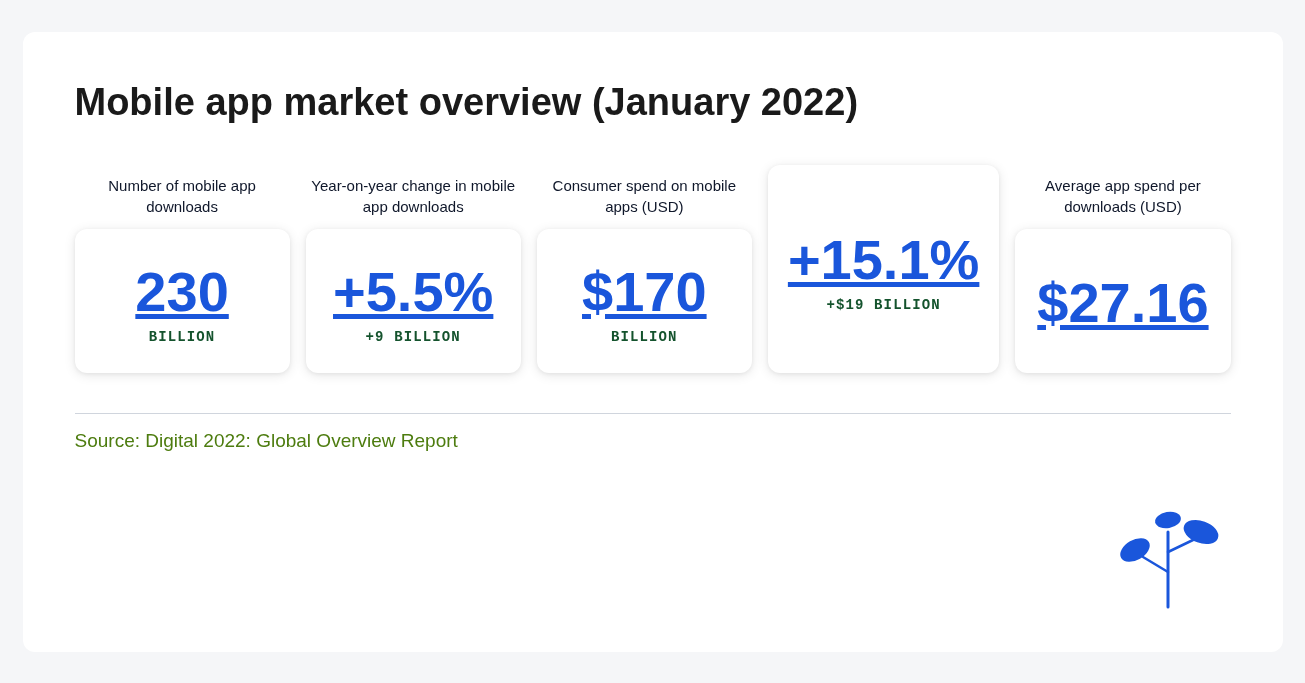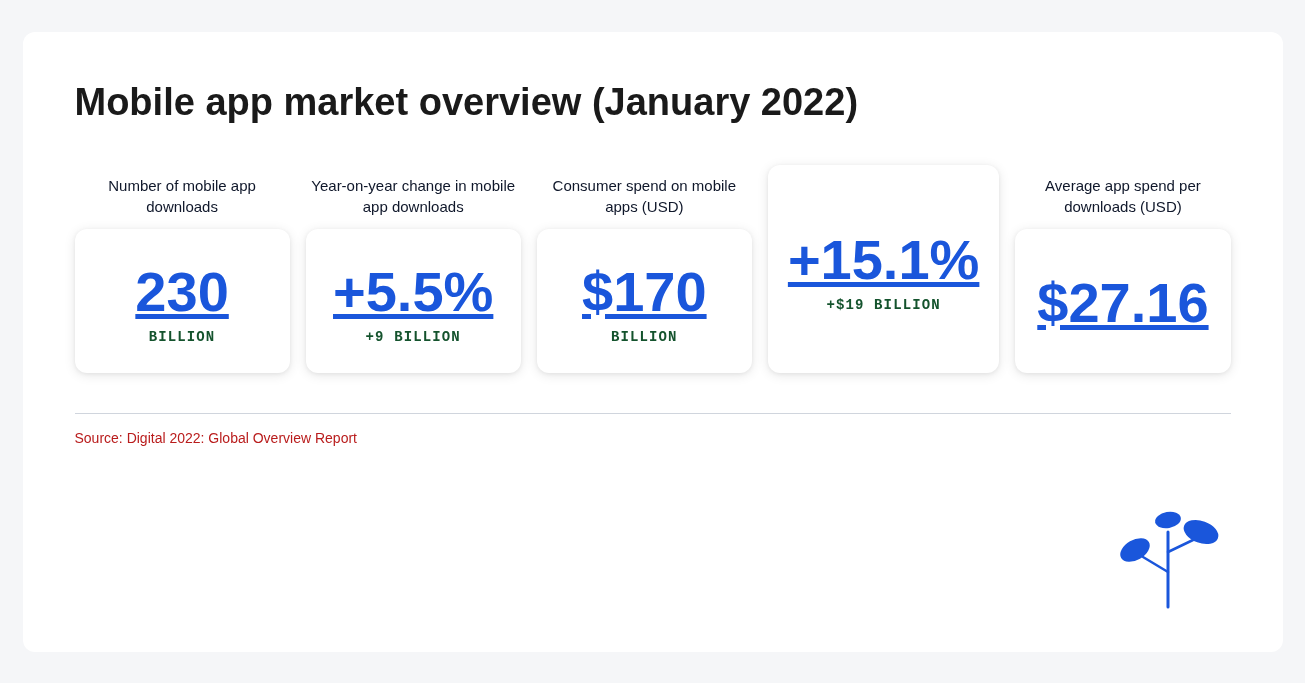--- a/index.html
+++ b/index.html
@@ -90,22 +90,22 @@
       font-family: Liberation Mono, monospace;
     }
 
     .divider {
       border: none;
       border-top: 1px solid #d0d5dd;
       margin-bottom: 16px;
     }
 
     .source-text {
-      font-size: 14px;
-      color: #b91c1c;
+      font-size: 19px;
+      color: #4d7c0f;
     }
 
     
     .plant-decoration {
       position: absolute;
       bottom: 50px;
       right: 60px;
       width: 110px;
       height: 110px;
     }

